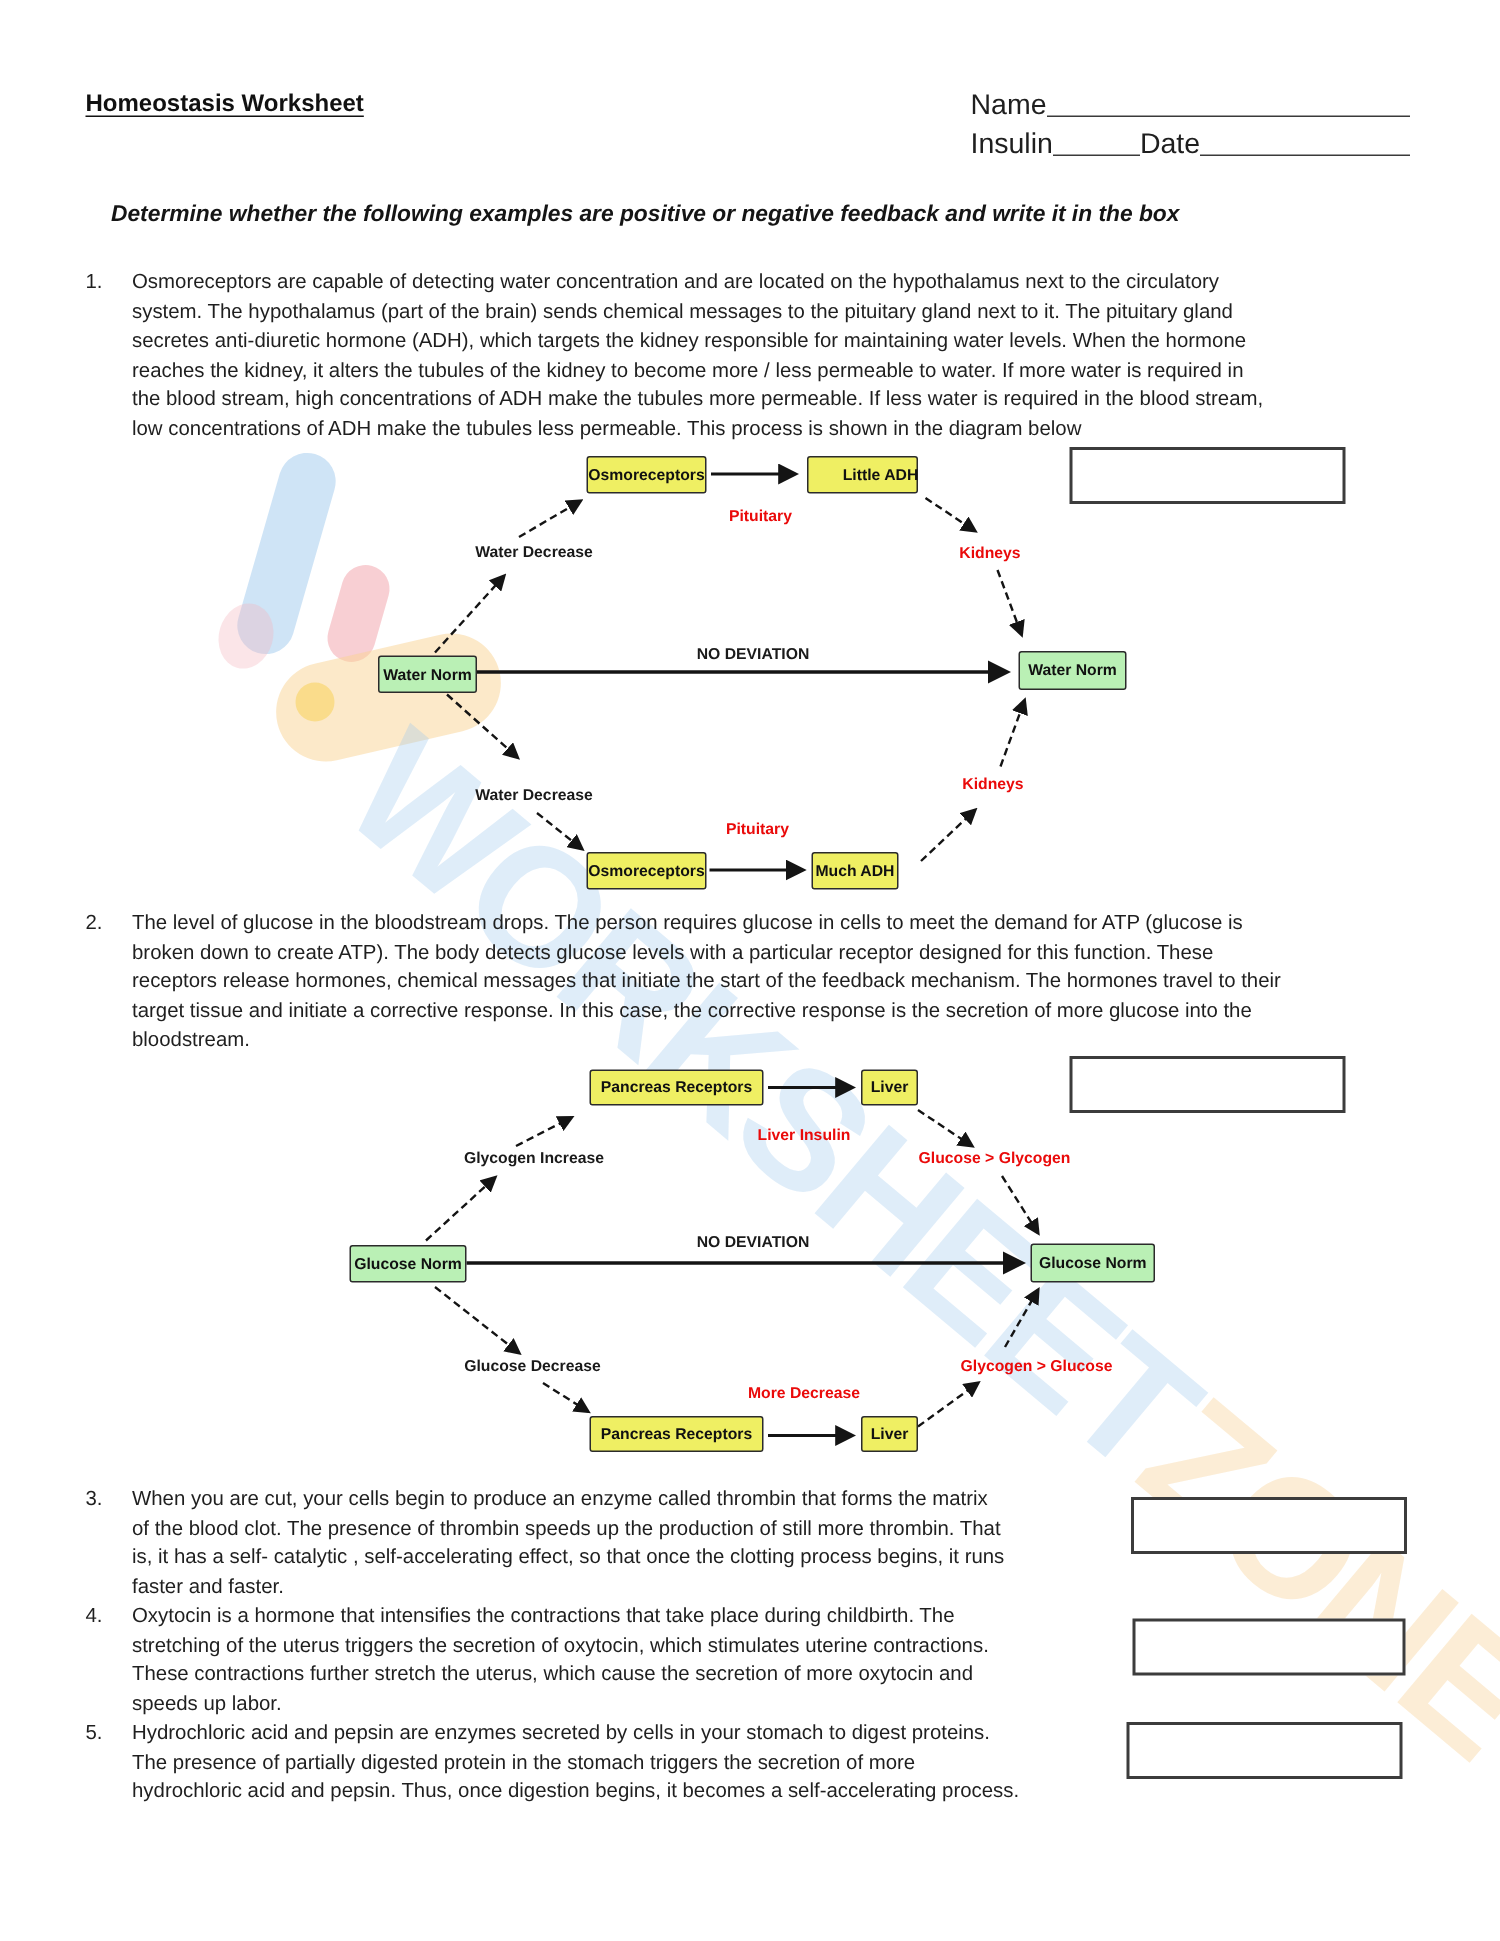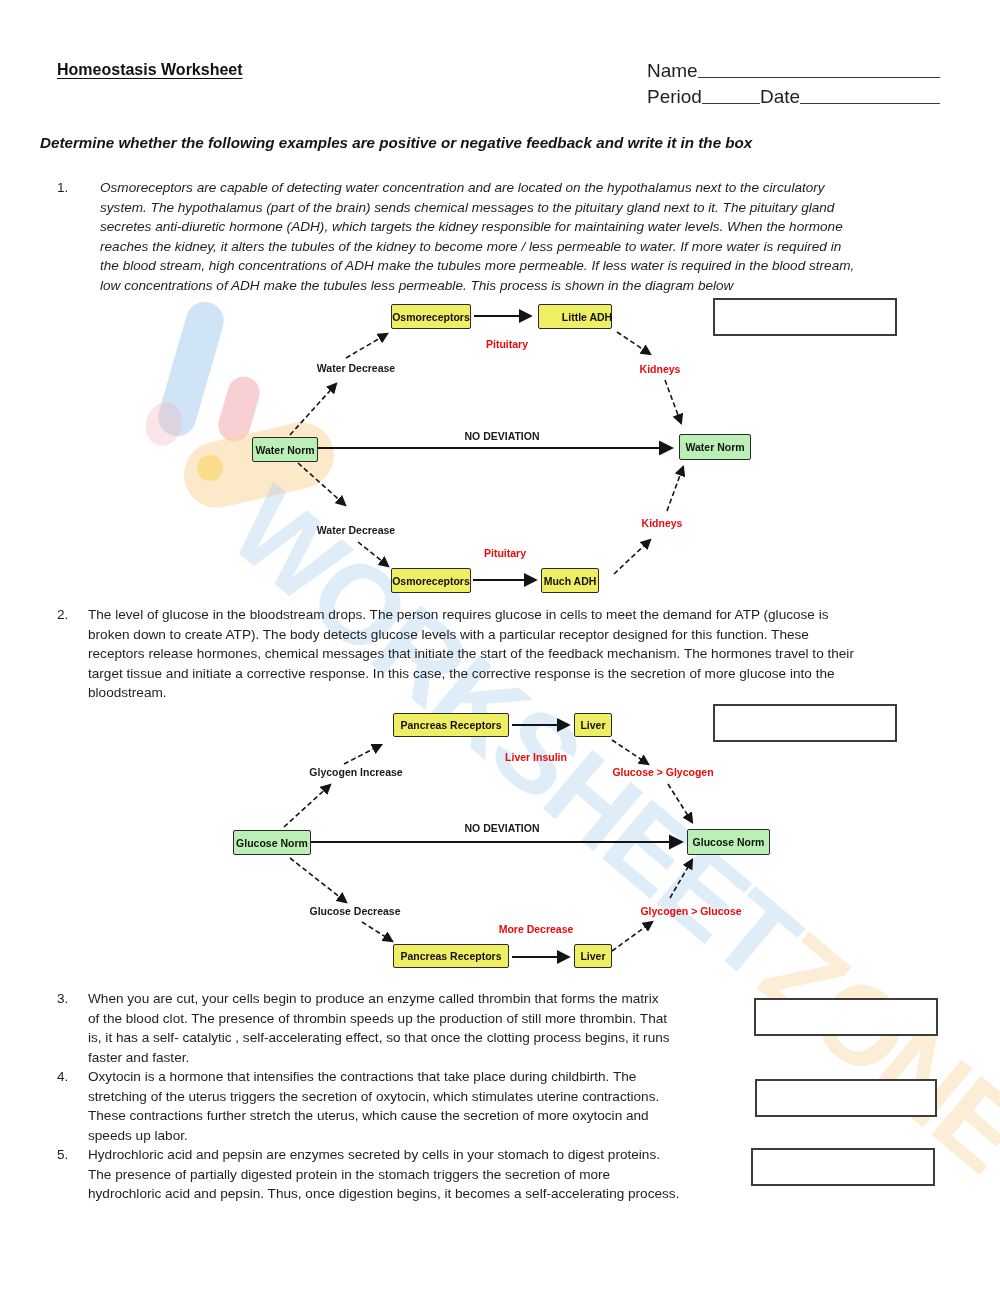--- a/index.html
+++ b/index.html
@@ -49,30 +49,30 @@
     <div class="wm-shape" style="left:197px;top:455px;width:26px;height:26px;border-radius:50%;background:rgba(248,212,98,0.6);"></div>
   </div>
   <div class="wm-text"><span class="wm-blue">WORKSHEET</span><span class="wm-orange">ZONE</span></div>
 
   <div class="title" style="left:57px;top:61px;">Homeostasis Worksheet</div>
   <div class="fillrow" style="left:647px;top:60px;width:293px;">
     <span class="lbl">Name</span>
     <span class="wline" style="flex:1;"></span>
   </div>
   <div class="fillrow" style="left:647px;top:86px;width:293px;">
-    <span class="lbl">Period</span>
+    <span class="lbl">Insulin</span>
     <span class="wline" style="width:58px;"></span>
     <span class="lbl">Date</span>
     <span class="wline" style="flex:1;"></span>
   </div>
 
-  <div class="instruction" style="left:40px;top:134px;width:900px;">Determine whether the following examples are positive or negative feedback and write it in the box</div>
+  <div class="instruction" style="left:74px;top:134px;width:900px;">Determine whether the following examples are positive or negative feedback and write it in the box</div>
 
   <div class="qnum" style="left:57px;top:178px;">1.</div>
-  <div class="qtext" style="left:100px;top:178px;width:860px;font-style:italic;">Osmoreceptors are capable of detecting water concentration and are located on the hypothalamus next to the circulatory
+  <div class="qtext" style="left:88px;top:178px;width:860px;">Osmoreceptors are capable of detecting water concentration and are located on the hypothalamus next to the circulatory
 system. The hypothalamus (part of the brain) sends chemical messages to the pituitary gland next to it. The pituitary gland
 secretes anti-diuretic hormone (ADH), which targets the kidney responsible for maintaining water levels. When the hormone
 reaches the kidney, it alters the tubules of the kidney to become more / less permeable to water. If more water is required in
 the blood stream, high concentrations of ADH make the tubules more permeable. If less water is required in the blood stream,
 low concentrations of ADH make the tubules less permeable. This process is shown in the diagram below</div>
 
   <div class="diagram" style="top:295px;height:305px;">
     <svg class="arrows" width="1000" height="305">
       <defs>
         <marker id="ah1" viewBox="0 0 10 10" markerWidth="7" markerHeight="7" refX="8" refY="5" orient="auto">

